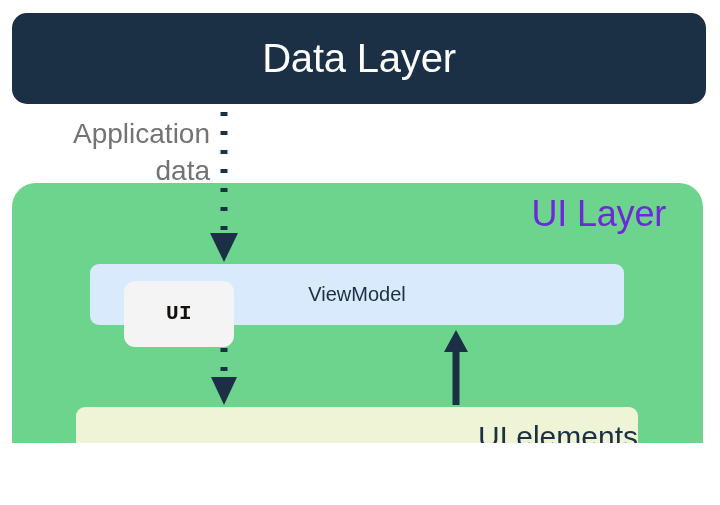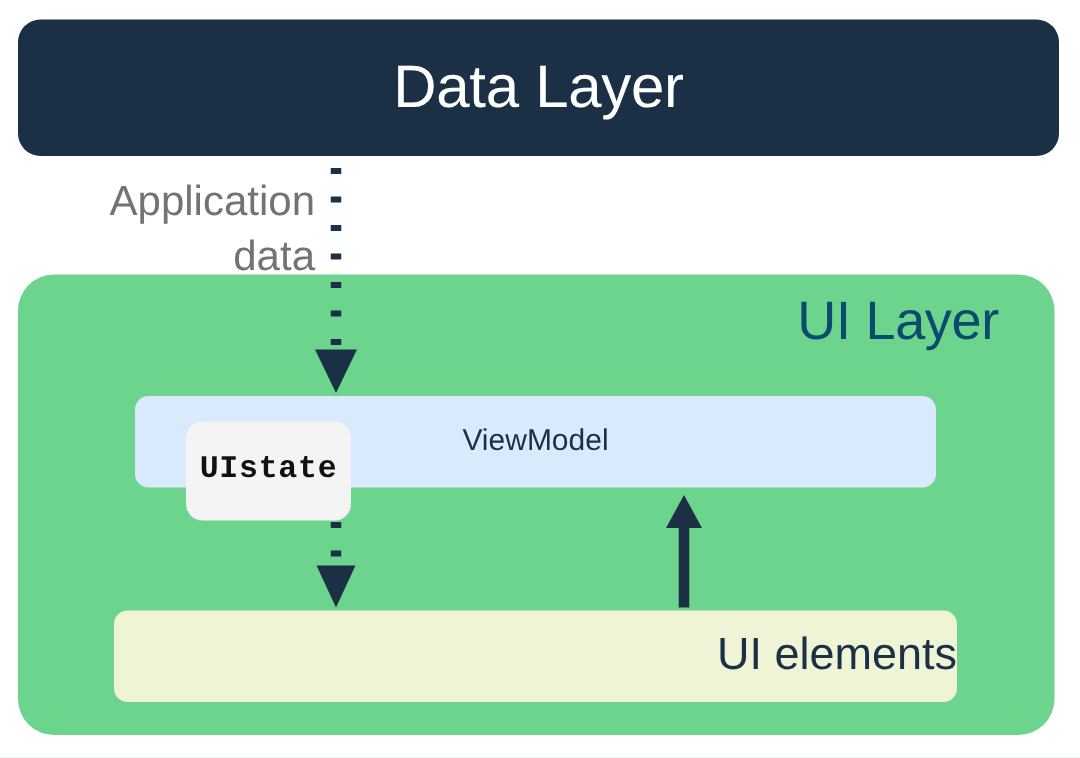--- a/index.html
+++ b/index.html
@@ -10,21 +10,21 @@
   }
   body {
     width: 720px;
     height: 505px;
     font-family: "Liberation Sans", sans-serif;
     -webkit-font-smoothing: antialiased;
   }
   #diagram {
     position: relative;
     width: 720px;
-    height: 505px;
+    height: 443px;
     overflow: hidden;
     background: #ffffff;
   }
 
   
   .data-layer-box {
     position: absolute;
     left: 12px;
     top: 13px;
     width: 694px;
@@ -69,21 +69,21 @@
     width: 691px;
     height: 307px;
     background: #6DD48D;
     border-radius: 24px;
     box-sizing: border-box;
   }
   .ui-layer-title {
     position: absolute;
     right: 54px;
     top: 196px;
-    color: #0c4a6e;
+    color: #6d28d9;
     font-size: 36px;
     font-weight: 400;
     letter-spacing: -0.2px;
     line-height: 1;
     font-family: "Liberation Sans", sans-serif;
     margin-left: 36px;
   }
 
   
   .viewmodel-box {
@@ -194,21 +194,20 @@
 
   <div class="ui-layer-box"></div>
   <div class="ui-layer-title">UI Layer</div>
 
   <div class="viewmodel-box">
     <div class="viewmodel-label">ViewModel</div>
   </div>
 
   <div class="ui-state-badge">
     <div class="ui-state-line">UI</div>
-    <div class="ui-state-line">state</div>
   </div>
 
   <div class="ui-elements-box">
     <div class="ui-elements-label">UI elements</div>
   </div>
 
 
   <svg class="arrows-svg" viewBox="0 0 720 505">
 
     <g>

